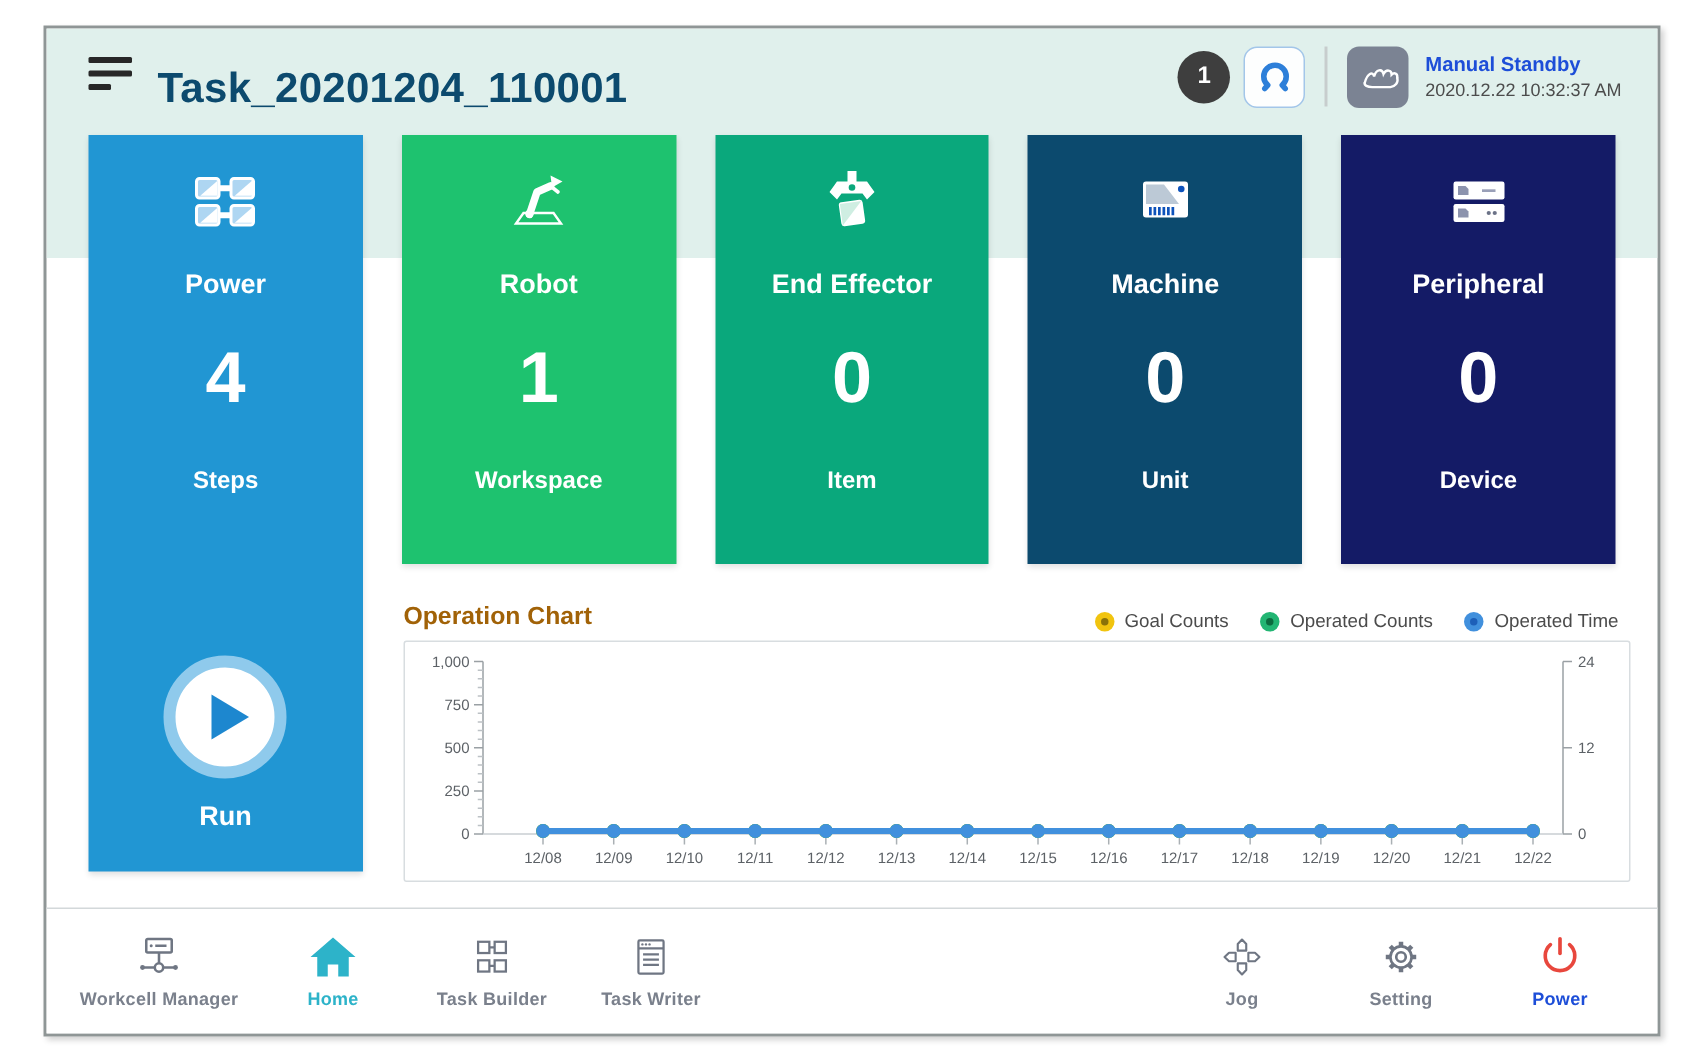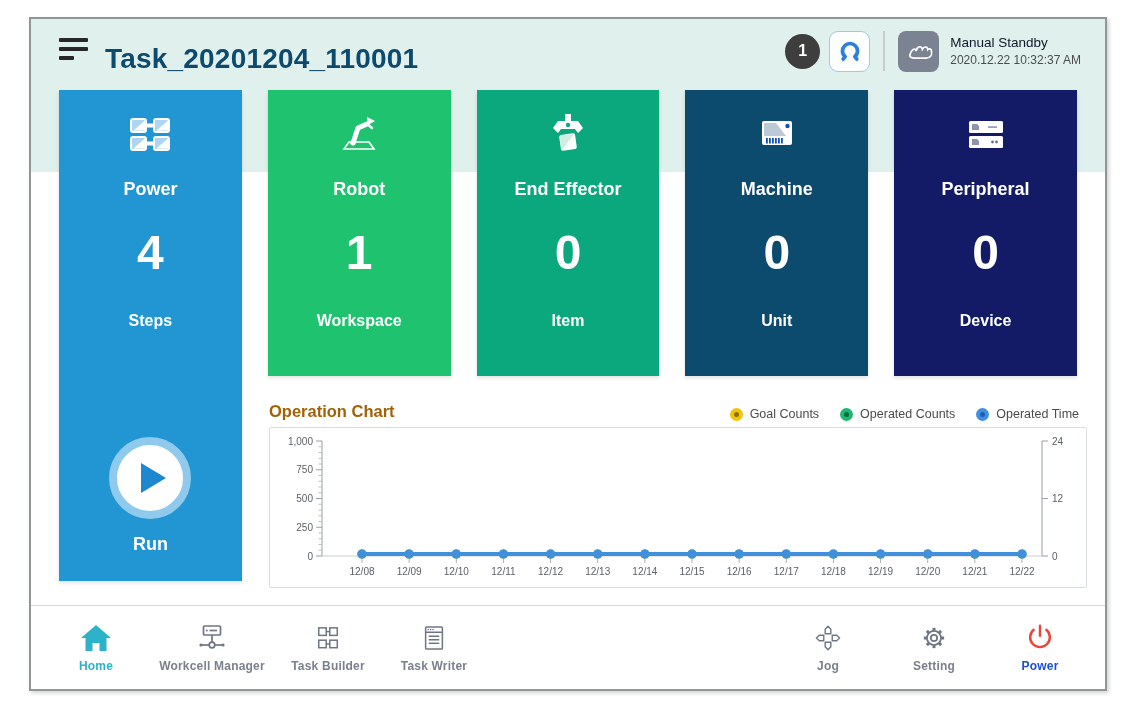--- a/index.html
+++ b/index.html
@@ -15,21 +15,21 @@
   .hamburger span:nth-child(1){ width:29px; } .hamburger span:nth-child(2){ width:29px; } .hamburger span:nth-child(3){ width:15px; }
   .win-title { position:absolute; left:74px; top:24px; font-size:28px; font-weight:bold; color:#0c4a6e; letter-spacing:.2px; }
   .tr-cluster { position:absolute; right:24px; top:10px; height:44px; display:flex; align-items:center; }
   .badge { width:35px; height:35px; border-radius:50%; background:#3e3e3e; color:#fff; font-size:16px; font-weight:bold;
            display:flex; align-items:center; justify-content:center; margin-right:9px; }
   .gripper-btn { width:41px; height:41px; border-radius:9px; background:#fdfefe; border:1.5px solid #a3c6e9;
                  display:flex; align-items:center; justify-content:center; }
   .tr-divider { width:2px; height:40px; background:#c7cdcd; margin:0 13px; }
   .hand-tile { width:41px; height:41px; border-radius:8px; background:#7b8393; display:flex; align-items:center; justify-content:center; }
   .mode-block { margin-left:11px; }
-  .mode-label { font-size:13.5px; font-weight:normal; color:#0f172a; }
+  .mode-label { font-size:13.5px; font-weight:bold; color:#1d4ed8; }
   .mode-time { font-size:12px; color:#4c4c4c; margin-top:3px; }
 
   
   .cards { position:absolute; left:28px; top:71px; width:1018px; display:grid;
            grid-template-columns:repeat(5,1fr); column-gap:26px; align-items:start; }
   .card { height:286px; color:#fff; text-align:center; position:relative; box-shadow:0 2px 4px rgba(0,0,0,.12); cursor:pointer; }
   .card.tall { height:491px; }
   .card-icon { height:62px; margin-top:14px; display:flex; align-items:center; justify-content:center; }
   .card-name { margin-top:13px; font-size:18px; font-weight:bold; }
   .card-value { margin-top:29px; font-size:48px; font-weight:bold; line-height:1; }
@@ -325,41 +325,41 @@
           <circle cx="563.4285714285714" cy="126" r="4.6" fill="#4190dd"></circle>
           <circle cx="610.5714285714286" cy="126" r="4.6" fill="#4190dd"></circle>
           <circle cx="657.7142857142858" cy="126" r="4.6" fill="#4190dd"></circle>
           <circle cx="704.8571428571429" cy="126" r="4.6" fill="#4190dd"></circle>
           <circle cx="752" cy="126" r="4.6" fill="#4190dd"></circle>
         </svg>
     </div>
 
     <div class="nav">
       <div class="nav-group">
-        <div class="nav-item active">
-          <svg width="34" height="30" viewBox="0 0 34 30">
-            <path d="M17 2 L32 15 L27.5 15 L27.5 28 L20.5 28 L20.5 20 L13.5 20 L13.5 28 L6.5 28 L6.5 15 L2 15 Z" fill="#2db3c9"></path>
-          </svg>
-          <div class="nav-label">Home</div>
-        </div>
         <div class="nav-item wide">
           <svg width="34" height="30" viewBox="0 0 34 28">
             <g fill="none" stroke="#6f7683" stroke-width="1.7">
               <rect x="8.5" y="2" width="17" height="9" rx="1"></rect>
               <line x1="17" y1="11" x2="17" y2="18"></line>
               <circle cx="17" cy="21" r="2.8"></circle>
               <line x1="6.5" y1="21" x2="14.2" y2="21"></line>
               <line x1="19.8" y1="21" x2="27.5" y2="21"></line>
               <line x1="14.5" y1="6.5" x2="22" y2="6.5"></line>
             </g>
             <circle cx="11.8" cy="6.5" r="1" fill="#6f7683"></circle>
             <circle cx="6" cy="21" r="1.6" fill="#6f7683"></circle>
               <circle cx="28" cy="21" r="1.6" fill="#6f7683"></circle>
           </svg>
           <div class="nav-label">Workcell Manager</div>
+        </div>
+        <div class="nav-item active">
+          <svg width="34" height="30" viewBox="0 0 34 30">
+            <path d="M17 2 L32 15 L27.5 15 L27.5 28 L20.5 28 L20.5 20 L13.5 20 L13.5 28 L6.5 28 L6.5 15 L2 15 Z" fill="#2db3c9"></path>
+          </svg>
+          <div class="nav-label">Home</div>
         </div>
         <div class="nav-item">
           <svg width="34" height="30" viewBox="0 0 34 34">
             <g fill="none" stroke="#6f7683" stroke-width="1.7">
               <rect x="6.5" y="5.5" width="8.5" height="8.5"></rect>
                 <rect x="19" y="5.5" width="8.5" height="8.5"></rect>
               <line x1="15" y1="9.75" x2="19" y2="9.75"></line>
               <rect x="6.5" y="19.5" width="8.5" height="8.5"></rect>
                 <rect x="19" y="19.5" width="8.5" height="8.5"></rect>
               <line x1="15" y1="23.75" x2="19" y2="23.75"></line>

